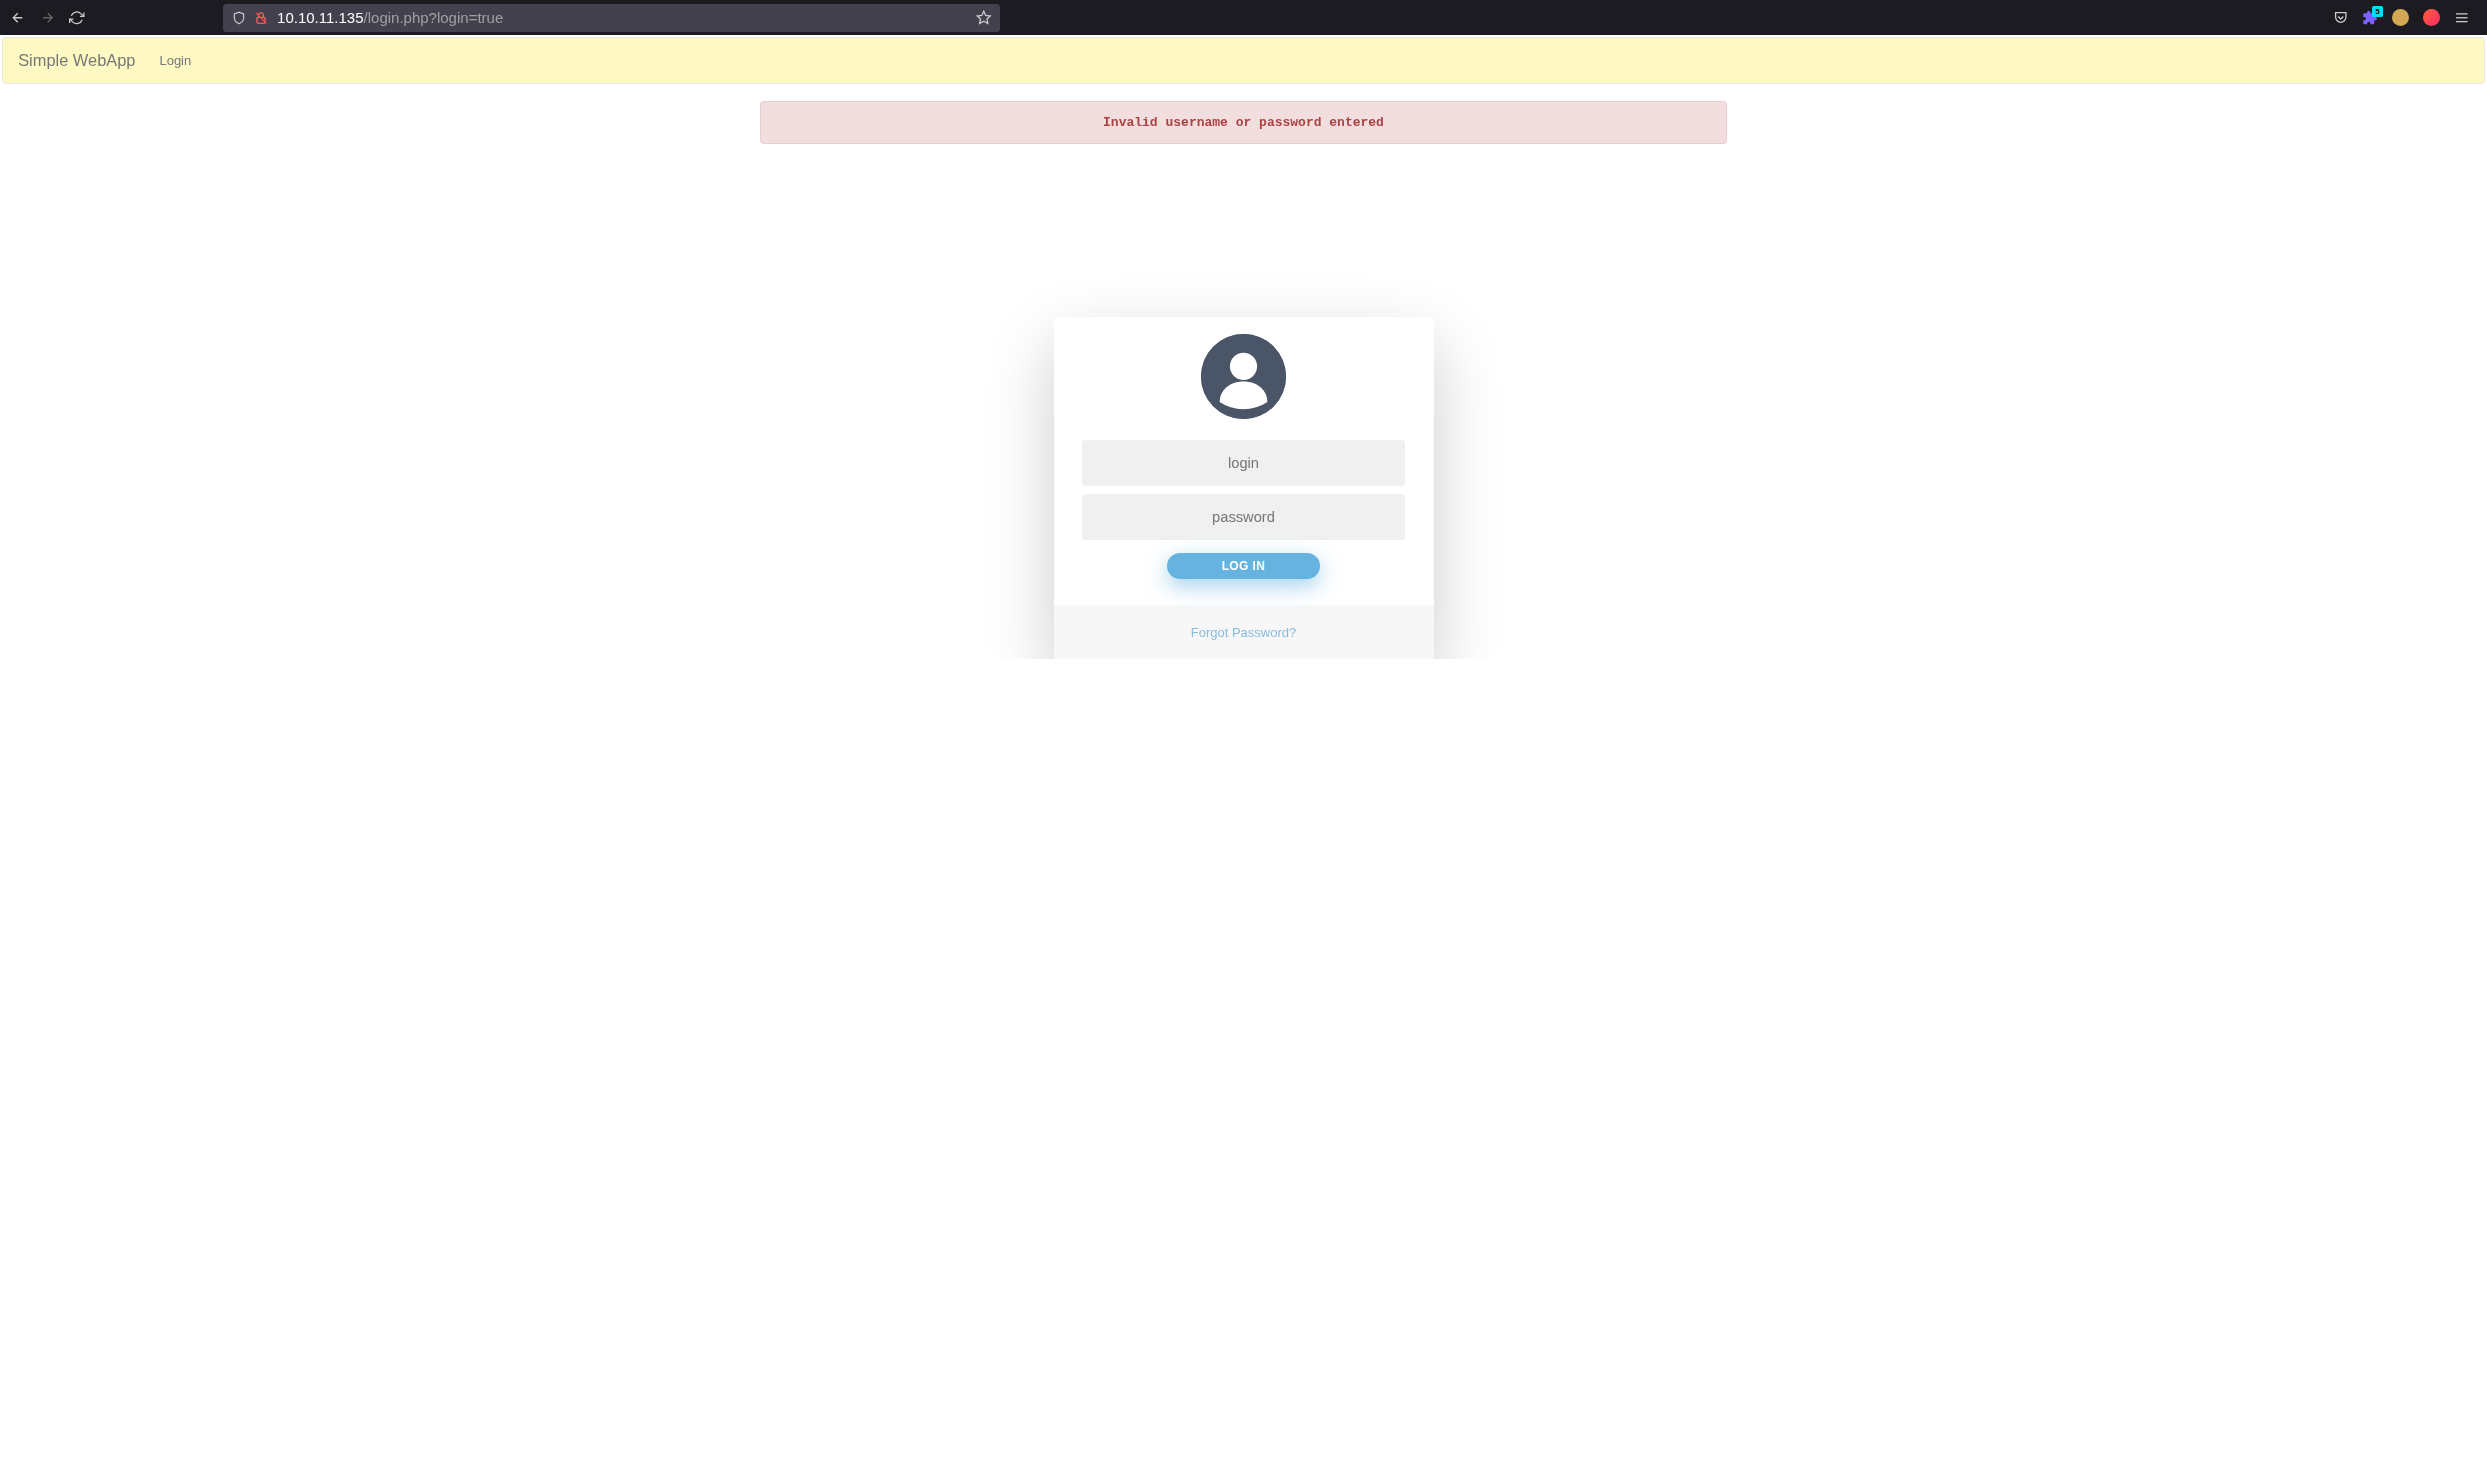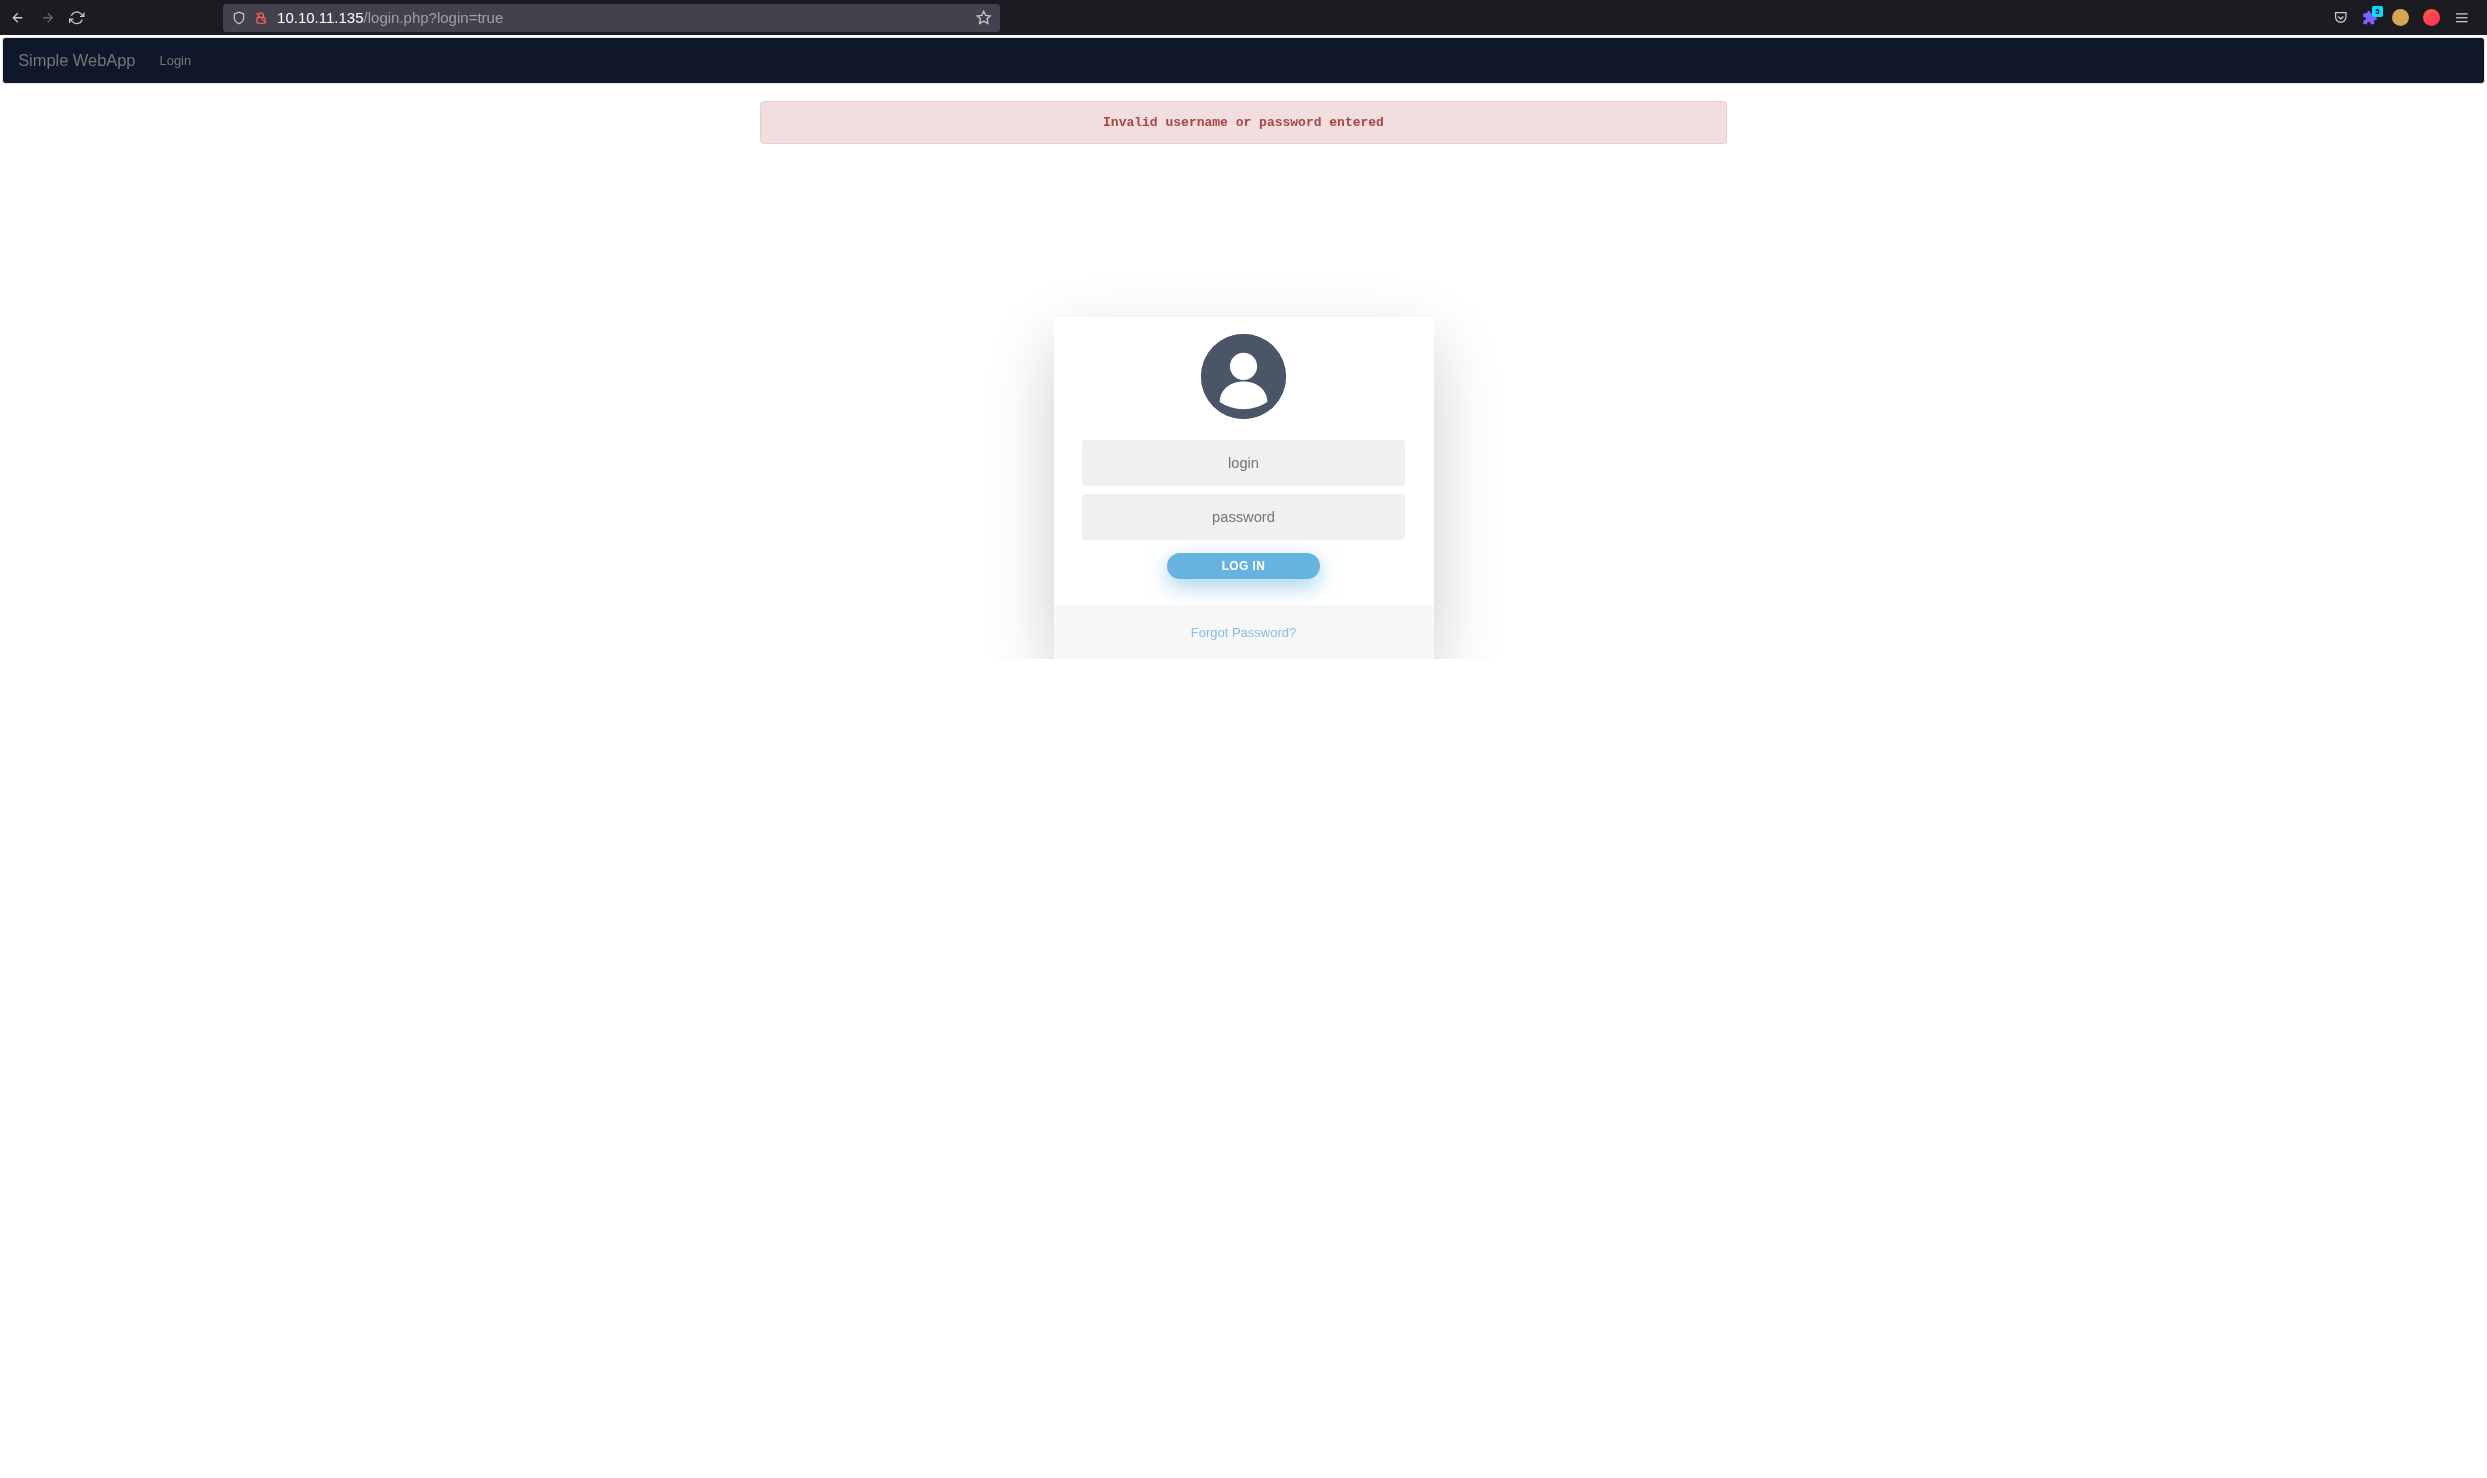--- a/index.html
+++ b/index.html
@@ -61,21 +61,21 @@
       align-items: center;
       justify-content: center;
       font-weight: bold;
     }
     .ext-circle { width: 17.3px; height: 17.3px; border-radius: 50%; }
     .ext-cookie { background: #d4a853; }
     .ext-fox { background: linear-gradient(135deg,#ff5e3a,#ff2a68); }
 
     
     .page-nav {
-      background: #0f172a;
+      background: #fef9c3;
       border: 0.9px solid #e7e7e7;
       border-radius: 3.5px;
       margin: 1.7px;
       padding: 13px 15.5px;
       display: flex;
       align-items: center;
       gap: 24px;
     }
     .brand { color: #777; font-size: 16.4px; }
     .page-nav a { color: #777; text-decoration: none; font-size: 13px; }

